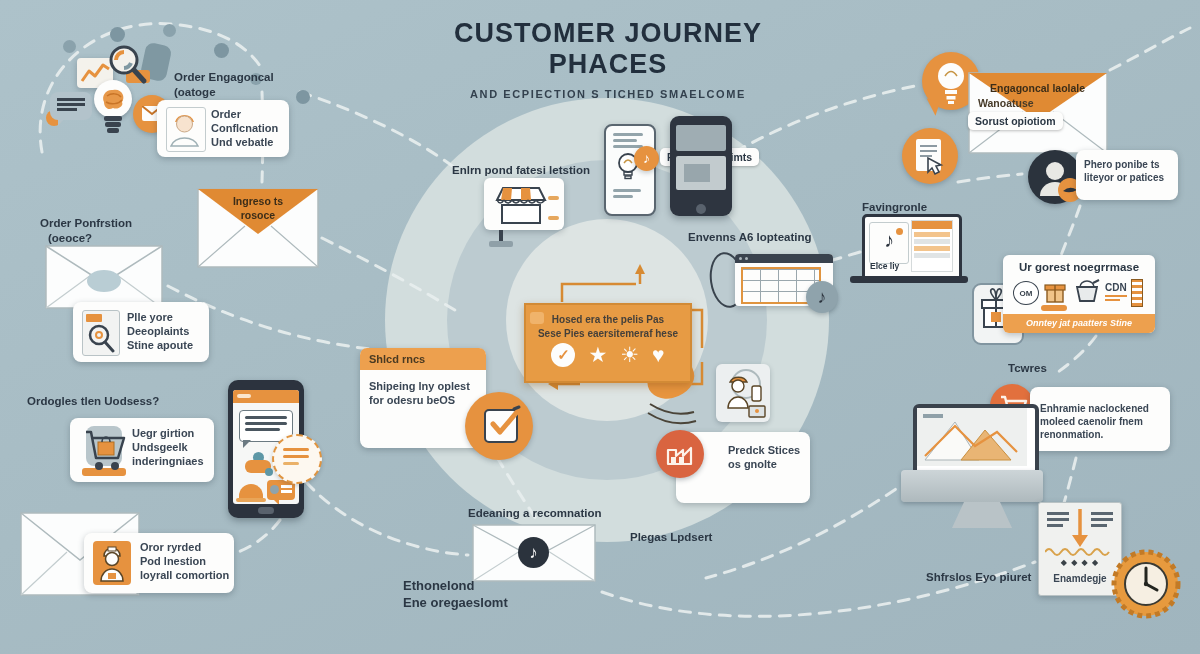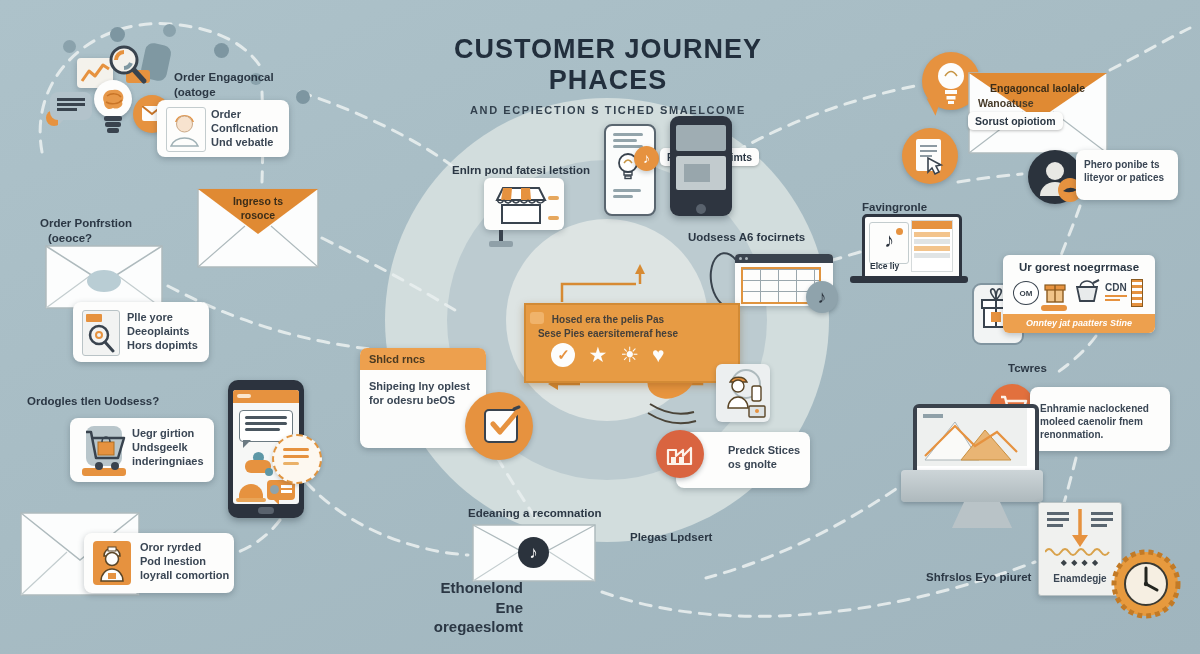--- a/index.html
+++ b/index.html
@@ -1,21 +1,21 @@
 <!DOCTYPE html>
 <html><head>
 <meta charset="utf-8">
 <style>
   html,body{margin:0;padding:0;background:#8fa5ae;}
   #canvas{position:relative;width:1200px;height:654px;overflow:hidden;
     background:linear-gradient(155deg,#adc2ca 0%,#a7bcc4 45%,#a0b5be 100%);
     font-family:"Liberation Sans",sans-serif;color:#2c3947;}
   .abs{position:absolute;}
   .lbl{position:absolute;font-weight:bold;color:#2b3744;font-size:11.5px;line-height:1.3;}
-  .lbl-sm{font-size:15px;text-align:right;}
+  .lbl-sm{font-size:13px;}
   .card{position:absolute;background:#fdfdfc;border-radius:8px;box-shadow:0 2px 6px rgba(35,50,62,.28);}
   .pill{position:absolute;background:#fdfdfc;border-radius:5px;padding:3px 7px;font-weight:bold;font-size:10.5px;color:#2b3744;box-shadow:0 1px 3px rgba(0,0,0,.25);white-space:nowrap;}
   .dot{position:absolute;border-radius:50%;}
   .ocirc{position:absolute;border-radius:50%;background:#e6923f;box-shadow:0 2px 5px rgba(35,50,62,.25);}
   .ctext{font-weight:bold;color:#3a4654;font-size:11px;line-height:1.28;}
   .ctext-sm{font-size:10px;}
   .hdr{background:#eda04e;border-radius:7px 7px 0 0;font-weight:bold;color:#4a3a22;font-size:11px;padding:5px 9px;}
   .env{position:absolute;}
   .glyph{display:inline-block;}
   .screenline{background:#93a4ab;height:3px;border-radius:2px;margin:3px 0;}
@@ -44,21 +44,21 @@
       <path d="M 1080,206 C 1073,226 1066,242 1060,258"></path>
       <path d="M 1096,336 C 1086,350 1072,362 1058,372"></path>
       <path d="M 912,478 C 838,530 772,560 706,578"></path>
       <path d="M 1076,458 C 1072,474 1068,489 1064,503"></path>
       <path d="M 860,252 C 820,264 790,272 764,278"></path>
       <path d="M 958,182 C 982,178 1002,176 1022,174"></path>
       <path d="M 1110,70 C 1140,55 1165,40 1190,28"></path>
     </g>
   </svg>
 
-  <div class="abs" style="left:398px;top:34px;width:420px;text-align:center;">
+  <div class="abs" style="left:398px;top:18px;width:420px;text-align:center;">
     <div style="font-size:27px;font-weight:800;letter-spacing:1px;color:#222f3d;">CUSTOMER JOURNEY PHACES</div>
     <div style="margin-top:8px;font-size:11px;font-weight:bold;letter-spacing:1.6px;color:#33414e;">AND ECPIECTION S TICHED SMAELCOME</div>
   </div>
 
   <div class="dot" style="left:63px;top:40px;width:13px;height:13px;background:#8aa2ac;"></div>
   <div class="dot" style="left:110px;top:27px;width:15px;height:15px;background:#7d96a1;"></div>
   <div class="dot" style="left:163px;top:24px;width:13px;height:13px;background:#8aa2ac;"></div>
   <div class="dot" style="left:214px;top:43px;width:15px;height:15px;background:#7d96a1;"></div>
   <div class="dot" style="left:250px;top:73px;width:12px;height:12px;background:#8aa2ac;"></div>
   <div class="dot" style="left:296px;top:90px;width:14px;height:14px;background:#7d96a1;"></div>
@@ -154,21 +154,21 @@
       <div class="abs" style="left:3px;top:3px;width:16px;height:8px;background:#e6923f;border-radius:1px;"></div>
       <svg class="abs" style="left:4px;top:12px;" width="28" height="30">
         <circle cx="12" cy="12" r="9" fill="none" stroke="#39434e" stroke-width="2.5"></circle>
         <line x1="18" y1="19" x2="26" y2="28" stroke="#39434e" stroke-width="3" stroke-linecap="round"></line>
         <circle cx="12" cy="12" r="3" fill="none" stroke="#e6923f" stroke-width="2"></circle>
       </svg>
     </div>
     <div class="ctext" style="position:absolute;left:54px;top:8px;">
       <div>Plle yore</div>
       <div>Deeoplaints</div>
-      <div>Hors dopimts</div>
+      <div>Stine apoute</div>
     </div>
   </div>
 
   <div class="lbl" style="left:27px;top:394px;width:180px;">Ordogles tlen Uodsess?</div>
 
   <div class="card" style="left:70px;top:418px;width:144px;height:64px;">
     <div class="abs" style="left:8px;top:6px;width:48px;height:52px;">
       <div class="abs" style="left:8px;top:2px;width:36px;height:40px;background:#b9c6cb;border-radius:8px;"></div>
       <div class="abs" style="left:4px;top:44px;width:44px;height:8px;background:#e6923f;border-radius:3px;"></div>
       <svg class="abs" style="left:0;top:0;" width="50" height="54">
@@ -273,21 +273,21 @@
   </div>
   <div class="pill" style="left:660px;top:148px;">Flec6 6s dopimts</div>
 
   <div class="abs" style="left:670px;top:116px;width:62px;height:100px;background:#2e3540;border-radius:9px;box-shadow:0 3px 7px rgba(30,42,52,.35);">
     <div class="abs" style="left:6px;top:9px;width:50px;height:26px;background:#9fadb3;border-radius:2px;"></div>
     <div class="abs" style="left:6px;top:40px;width:50px;height:34px;background:#c2cbce;border-radius:2px;"></div>
     <div class="abs" style="left:14px;top:48px;width:26px;height:18px;background:#98a6ac;"></div>
     <div class="dot" style="left:26px;top:88px;width:10px;height:10px;background:#59626d;"></div>
   </div>
 
-  <div class="lbl" style="left:688px;top:230px;width:160px;">Uodsess A6 focirnets</div>
+  <div class="lbl" style="left:688px;top:230px;width:160px;">Envenns A6 lopteating</div>
   <div class="abs" style="left:710px;top:252px;width:30px;height:52px;border:2.5px solid #39434d;border-radius:50%;transform:rotate(-8deg);"></div>
   <div class="abs" style="left:735px;top:254px;width:98px;height:52px;background:#fdfdfc;border-radius:4px;box-shadow:0 2px 6px rgba(35,50,62,.28);">
     <div class="abs" style="left:0;top:0;width:98px;height:9px;background:#39424d;border-radius:4px 4px 0 0;">
       <span class="dot" style="left:4px;top:3px;width:3px;height:3px;background:#aab4ba;"></span>
       <span class="dot" style="left:10px;top:3px;width:3px;height:3px;background:#aab4ba;"></span>
     </div>
     <div class="abs" style="left:6px;top:13px;width:76px;height:33px;border:2px solid #e0943f;
         background:
           repeating-linear-gradient(90deg, transparent 0 17px, #9aa7ad 17px 18px),
           repeating-linear-gradient(0deg, transparent 0 10px, #9aa7ad 10px 11px);"></div>
@@ -307,21 +307,21 @@
     </g>
     <polygon points="640,264 635,274 645,274" fill="#d78a33"></polygon>
     <polygon points="548,384 558,378 558,390" fill="#d78a33"></polygon>
     <g fill="none" stroke="#4a4438" stroke-width="2">
       <path d="M 650,404 q 22,14 44,8"></path>
       <path d="M 648,413 q 24,15 48,8"></path>
     </g>
   </svg>
   <div class="abs" style="left:646px;top:354px;width:48px;height:44px;background:#e8953f;border-radius:58% 42% 55% 45%/60% 55% 45% 40%;transform:rotate(-15deg);"></div>
 
-  <div class="abs" style="left:524px;top:303px;width:164px;height:76px;background:#e79b44;border:2px solid #d2østad;border:2px solid #d28a35;border-radius:0;box-shadow:0 3px 8px rgba(120,75,20,.35);padding-left:48px;">
+  <div class="abs" style="left:524px;top:303px;width:164px;height:76px;background:#e79b44;border:2px solid #d2østad;border:2px solid #d28a35;border-radius:0;box-shadow:0 3px 8px rgba(120,75,20,.35);">
     <div class="abs" style="left:4px;top:7px;width:14px;height:12px;background:#f0b36b;border-radius:3px;"></div>
     <div class="abs" style="left:0;top:8px;width:164px;text-align:center;font-weight:bold;font-size:10px;color:#45403a;line-height:1.35;">
       <div>Hosed era the pelis Pas</div>
       <div>Sese Pies eaersitemeraf hese</div>
     </div>
     <div class="abs" style="left:0;top:38px;width:164px;display:flex;justify-content:center;gap:13px;">
       <span style="width:24px;height:24px;background:#fdfdfc;border-radius:50%;text-align:center;">
         <span class="glyph" style="color:#e6923f;font-weight:bold;font-size:15px;line-height:24px;">✓</span>
       </span>
       <span style="color:#fdfdfc;font-size:21px;line-height:24px;">★</span>
@@ -349,21 +349,21 @@
     <svg width="54" height="58">
       <circle cx="30" cy="20" r="14" fill="none" stroke="#aebabd" stroke-width="2"></circle>
       <path d="M 14,18 a 9,7 0 0 1 17,0 Z" fill="#e6923f" stroke="#5a4526" stroke-width="1.4"></path>
       <circle cx="22" cy="22" r="6" fill="#fff" stroke="#5a4526" stroke-width="1.4"></circle>
       <path d="M 12,44 a 10,11 0 0 1 20,0 Z" fill="#fff" stroke="#5a4526" stroke-width="1.4"></path>
       <rect x="36" y="22" width="9" height="15" rx="2" fill="#fff" stroke="#5a4526" stroke-width="1.4"></rect>
       <rect x="33" y="42" width="16" height="11" rx="1" fill="#dde2e4" stroke="#5a4526" stroke-width="1.4"></rect>
       <circle cx="41" cy="47" r="2" fill="#e6923f"></circle>
     </svg>
   </div>
-  <div class="card" style="left:676px;top:432px;width:134px;height:56px;">
+  <div class="card" style="left:676px;top:432px;width:134px;height:71px;">
     <div class="ctext" style="position:absolute;left:52px;top:11px;">
       <div>Predck Stices</div>
       <div>os gnolte</div>
     </div>
   </div>
   <div class="dot" style="left:656px;top:430px;width:48px;height:48px;background:#d96440;box-shadow:0 2px 5px rgba(35,50,62,.3);">
     <svg width="48" height="48">
       <path d="M 12,34 L 12,20 L 20,20 L 20,26 L 27,20 L 27,26 L 35,18 L 35,34 Z" fill="none" stroke="#fdf3ea" stroke-width="2.2" stroke-linejoin="round"></path>
       <rect x="15" y="27" width="5" height="7" fill="#fdf3ea"></rect>
       <rect x="23" y="27" width="5" height="7" fill="#fdf3ea"></rect>

